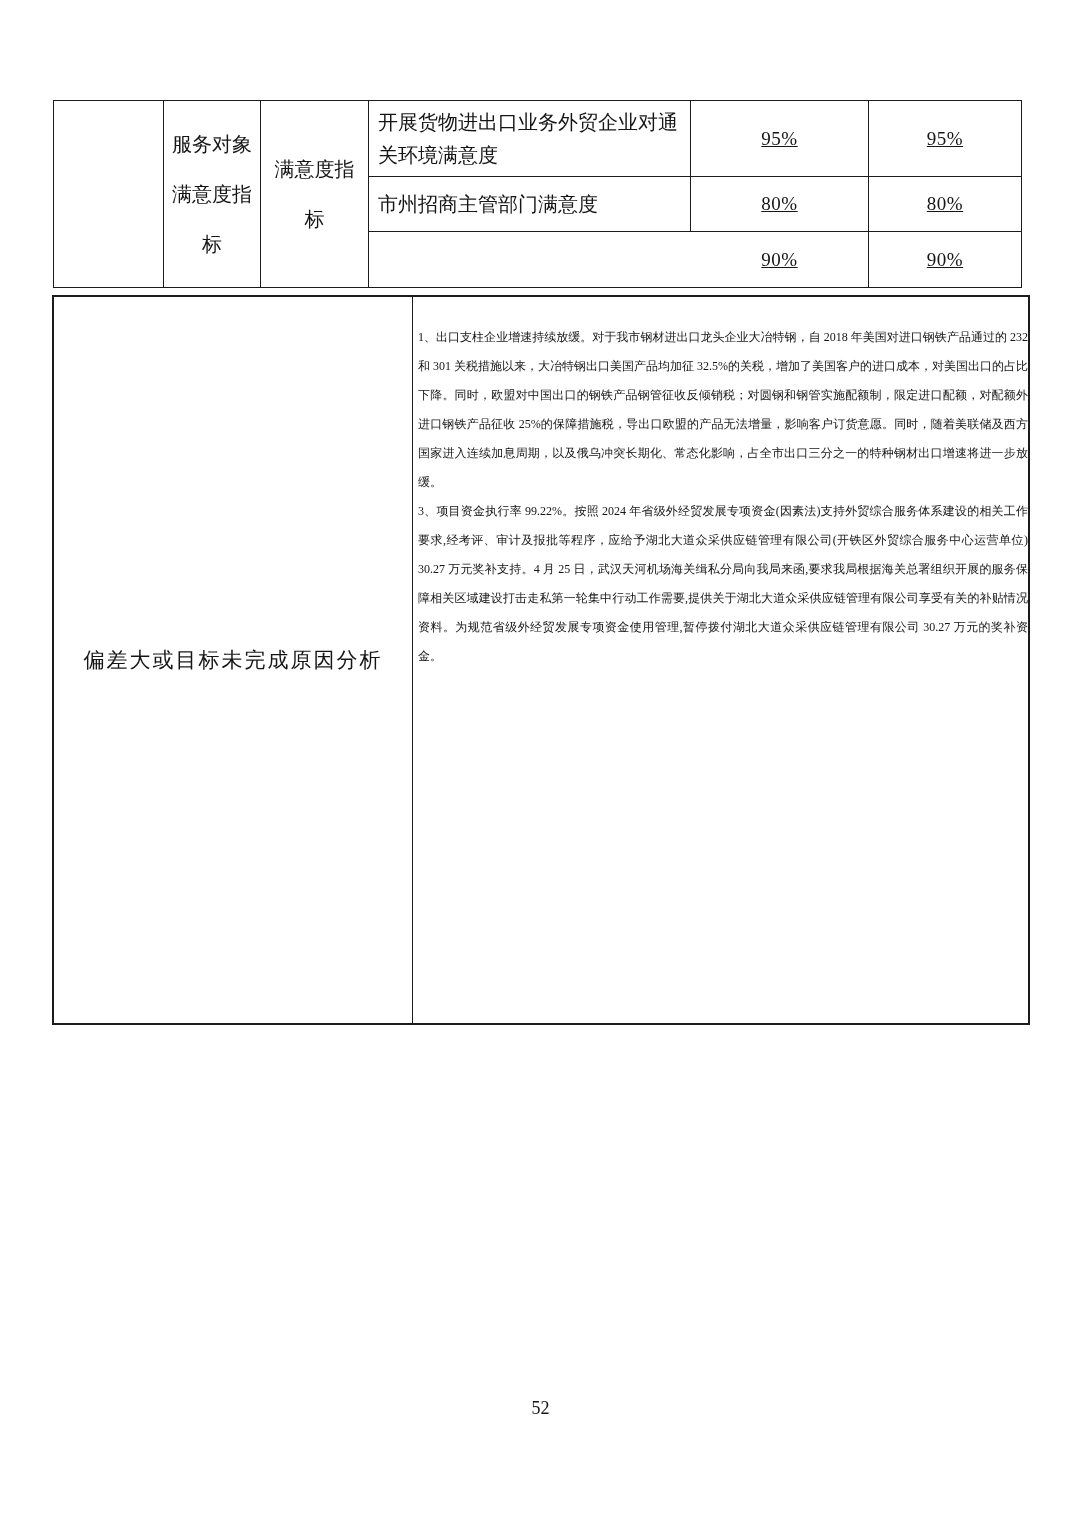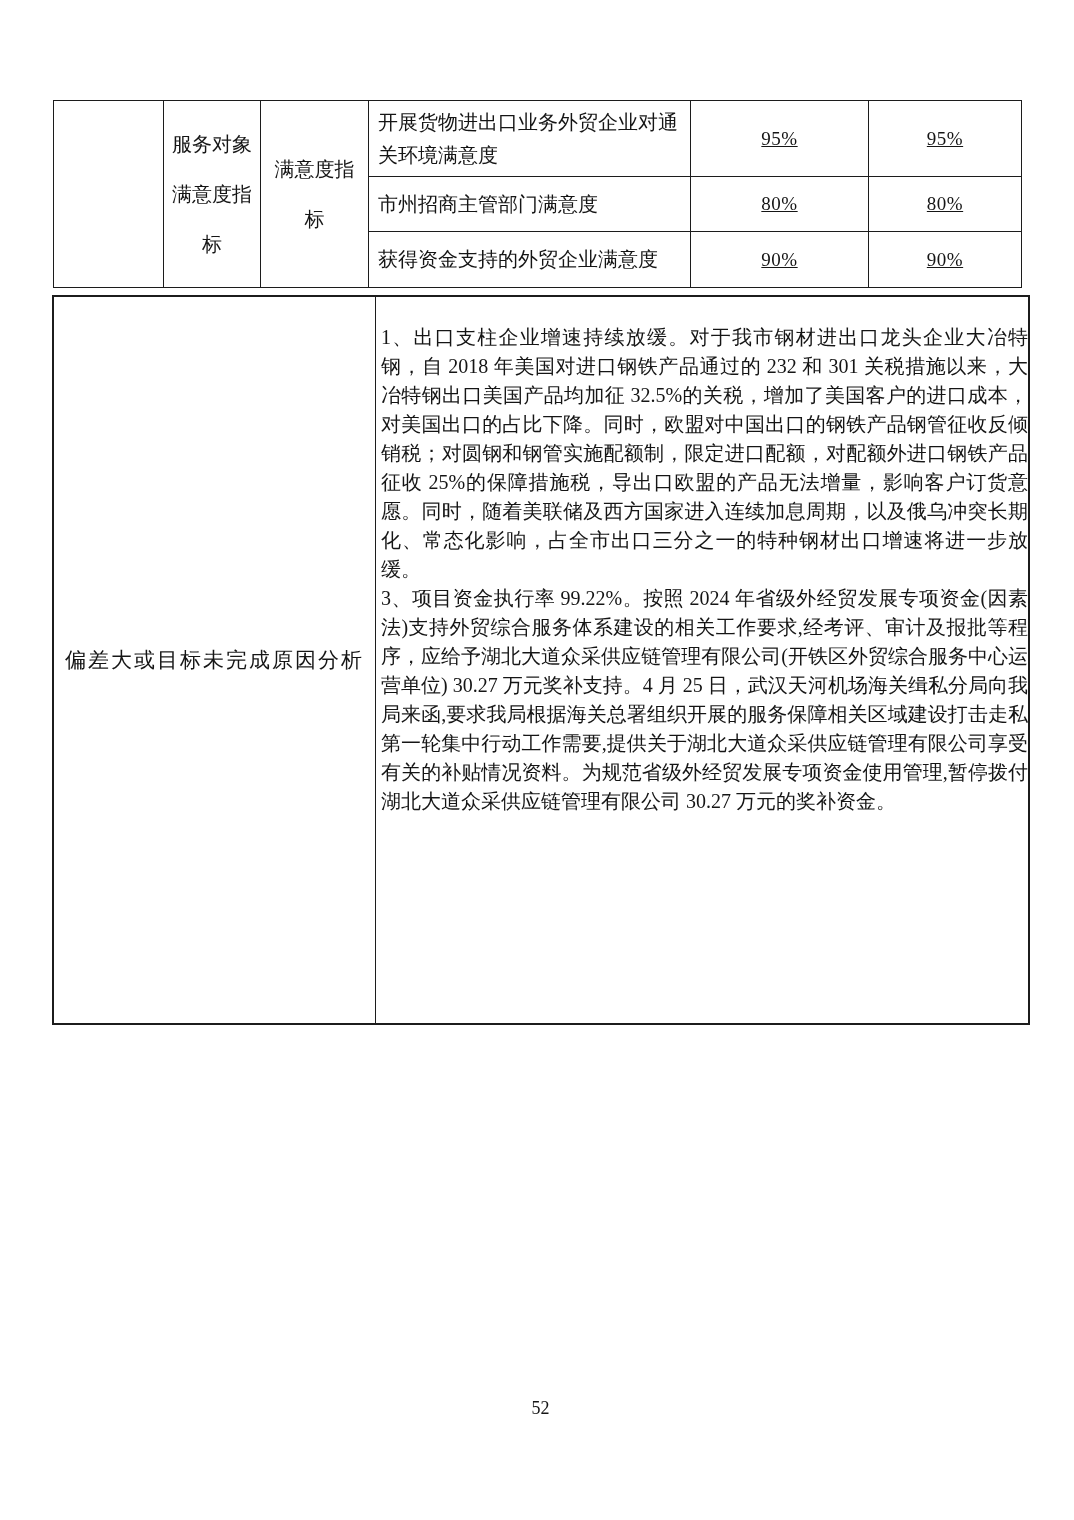--- a/index.html
+++ b/index.html
@@ -67,35 +67,35 @@
     position: absolute;
     left: 52px;
     top: 295px;
     width: 978px;
     height: 730px;
     border: 2px solid #1c1c1c;
     box-sizing: border-box;
     display: flex;
   }
   .analysis-label-cell {
-    width: 322px;
+    width: 359px;
     box-sizing: border-box;
     border-right: 1px solid #1c1c1c;
     display: flex;
     align-items: center;
     justify-content: center;
     font-size: 21px;
     letter-spacing: 2px;
     text-align: center;
   }
   .analysis-text-cell {
     flex: 1;
     box-sizing: border-box;
     padding: 26px 0 0 5px;
-    font-size: 20px;
+    font-size: 12px;
     line-height: 29px;
     text-align: justify;
   }
   .analysis-text-cell p {
     margin: 0;
     text-align: justify;
   }
 
   
   .page-number {
@@ -119,21 +119,20 @@
     <div class="tt-cell tt-span tt-group">满意度指标</div>
 
     <div class="tt-cell tt-indicator" style="grid-column:4; grid-row:1;">开展货物进出口业务外贸企业对通关环境满意度</div>
     <div class="tt-cell tt-value" style="grid-column:5; grid-row:1;">95%</div>
     <div class="tt-cell tt-value tt-last-col" style="grid-column:6; grid-row:1;">95%</div>
 
     <div class="tt-cell tt-indicator" style="grid-column:4; grid-row:2;">市州招商主管部门满意度</div>
     <div class="tt-cell tt-value" style="grid-column:5; grid-row:2;">80%</div>
     <div class="tt-cell tt-value tt-last-col" style="grid-column:6; grid-row:2;">80%</div>
 
-    <div class="tt-cell tt-indicator tt-last-row" style="grid-column:4; grid-row:3;">获得资金支持的外贸企业满意度</div>
     <div class="tt-cell tt-value tt-last-row" style="grid-column:5; grid-row:3;">90%</div>
     <div class="tt-cell tt-value tt-last-col tt-last-row" style="grid-column:6; grid-row:3;">90%</div>
   </div>
 
   <div class="analysis-table">
     <div class="analysis-label-cell">偏差大或目标未完成原因分析</div>
     <div class="analysis-text-cell">
       <p>1、出口支柱企业增速持续放缓。对于我市钢材进出口龙头企业大冶特钢，自 2018 年美国对进口钢铁产品通过的 232 和 301 关税措施以来，大冶特钢出口美国产品均加征 32.5%的关税，增加了美国客户的进口成本，对美国出口的占比下降。同时，欧盟对中国出口的钢铁产品钢管征收反倾销税；对圆钢和钢管实施配额制，限定进口配额，对配额外进口钢铁产品征收 25%的保障措施税，导出口欧盟的产品无法增量，影响客户订货意愿。同时，随着美联储及西方国家进入连续加息周期，以及俄乌冲突长期化、常态化影响，占全市出口三分之一的特种钢材出口增速将进一步放缓。</p>
       <p>3、项目资金执行率 99.22%。按照 2024 年省级外经贸发展专项资金(因素法)支持外贸综合服务体系建设的相关工作要求,经考评、审计及报批等程序，应给予湖北大道众采供应链管理有限公司(开铁区外贸综合服务中心运营单位) 30.27 万元奖补支持。4 月 25 日，武汉天河机场海关缉私分局向我局来函,要求我局根据海关总署组织开展的服务保障相关区域建设打击走私第一轮集中行动工作需要,提供关于湖北大道众采供应链管理有限公司享受有关的补贴情况资料。为规范省级外经贸发展专项资金使用管理,暂停拨付湖北大道众采供应链管理有限公司 30.27 万元的奖补资金。</p>
     </div>

